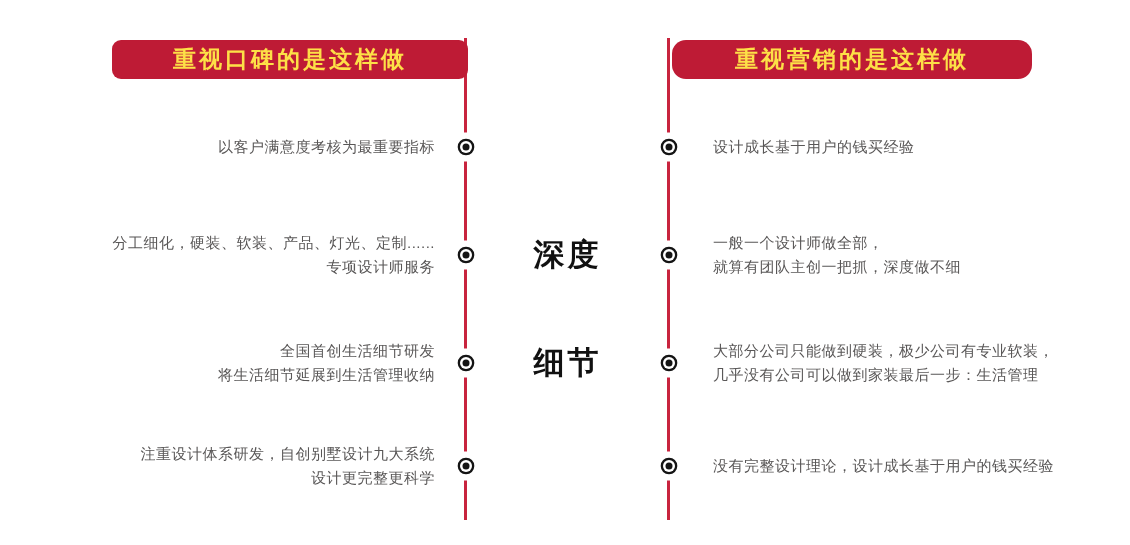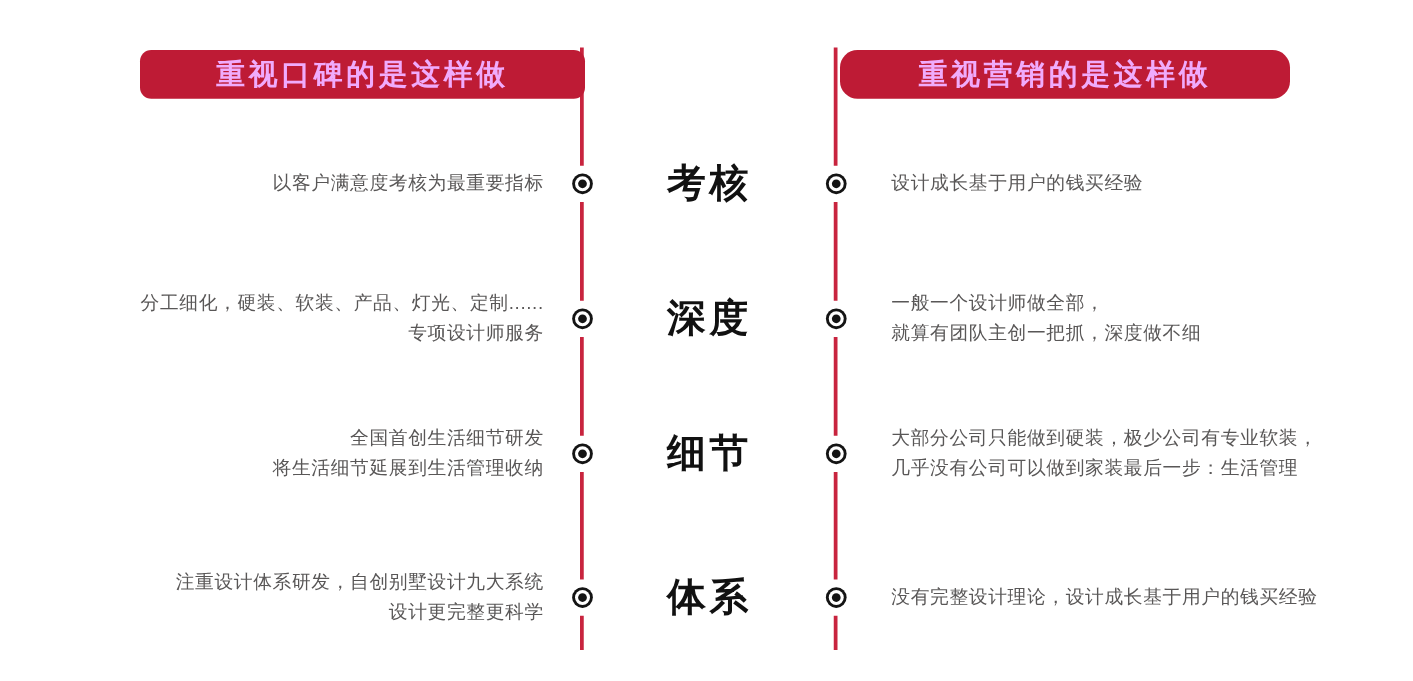--- a/index.html
+++ b/index.html
@@ -27,21 +27,21 @@
   .pole-left  { left: 464px; }
   .pole-right { left: 667px; }
 
   
   .banner {
     position: absolute;
     top: 40px;
     height: 39px;
     border-radius: 9px;
     background: var(--banner-red, #BE1B35);
-    color: #f0abfc;
+    color: #fde047;
     display: flex;
     align-items: center;
     justify-content: center;
     font-size: 23px;
     font-weight: bold;
     letter-spacing: 3px;
     z-index: 3;
   }
   .banner-left  { left: 112px; width: 356px; }
   .banner-right { left: 672px; width: 360px; border-radius: 14px; }
@@ -106,41 +106,40 @@
       0 0 0 4.8px #141414,
       0 0 0 11px #ffffff;
     z-index: 2;
   }
   .bullet-l { left: 465.5px; }
   .bullet-r { left: 668.5px; }
 
   .r1 { top: 105px; }
   .r2 { top: 213px; }
   .r3 { top: 321px; }
-  .r4 { top: 436px; }
+  .r4 { top: 424px; }
 </style>
 </head>
 <body>
 
 <div id="stage">
 
   <div class="pole pole-left"></div>
   <div class="pole pole-right"></div>
 
   <div class="banner banner-left">
     <span>重视口碑的是这样做</span>
   </div>
   <div class="banner banner-right">
     <span>重视营销的是这样做</span>
   </div>
 
   <div class="row r1">
     <div class="row-left">以客户满意度考核为最重要指标</div>
     <span class="bullet bullet-l"></span>
-    <div class="row-label">考核</div>
     <span class="bullet bullet-r"></span>
     <div class="row-right">设计成长基于用户的钱买经验</div>
   </div>
 
   <div class="row r2">
     <div class="row-left">分工细化，硬装、软装、产品、灯光、定制......
 专项设计师服务</div>
     <span class="bullet bullet-l"></span>
     <div class="row-label">深度</div>
     <span class="bullet bullet-r"></span>
@@ -155,18 +154,17 @@
     <div class="row-label">细节</div>
     <span class="bullet bullet-r"></span>
     <div class="row-right">大部分公司只能做到硬装，极少公司有专业软装，
 几乎没有公司可以做到家装最后一步：生活管理</div>
   </div>
 
   <div class="row r4">
     <div class="row-left">注重设计体系研发，自创别墅设计九大系统
 设计更完整更科学</div>
     <span class="bullet bullet-l"></span>
-    <div class="row-label">体系</div>
     <span class="bullet bullet-r"></span>
     <div class="row-right">没有完整设计理论，设计成长基于用户的钱买经验</div>
   </div>
 
 </div>
 
 </body></html>

